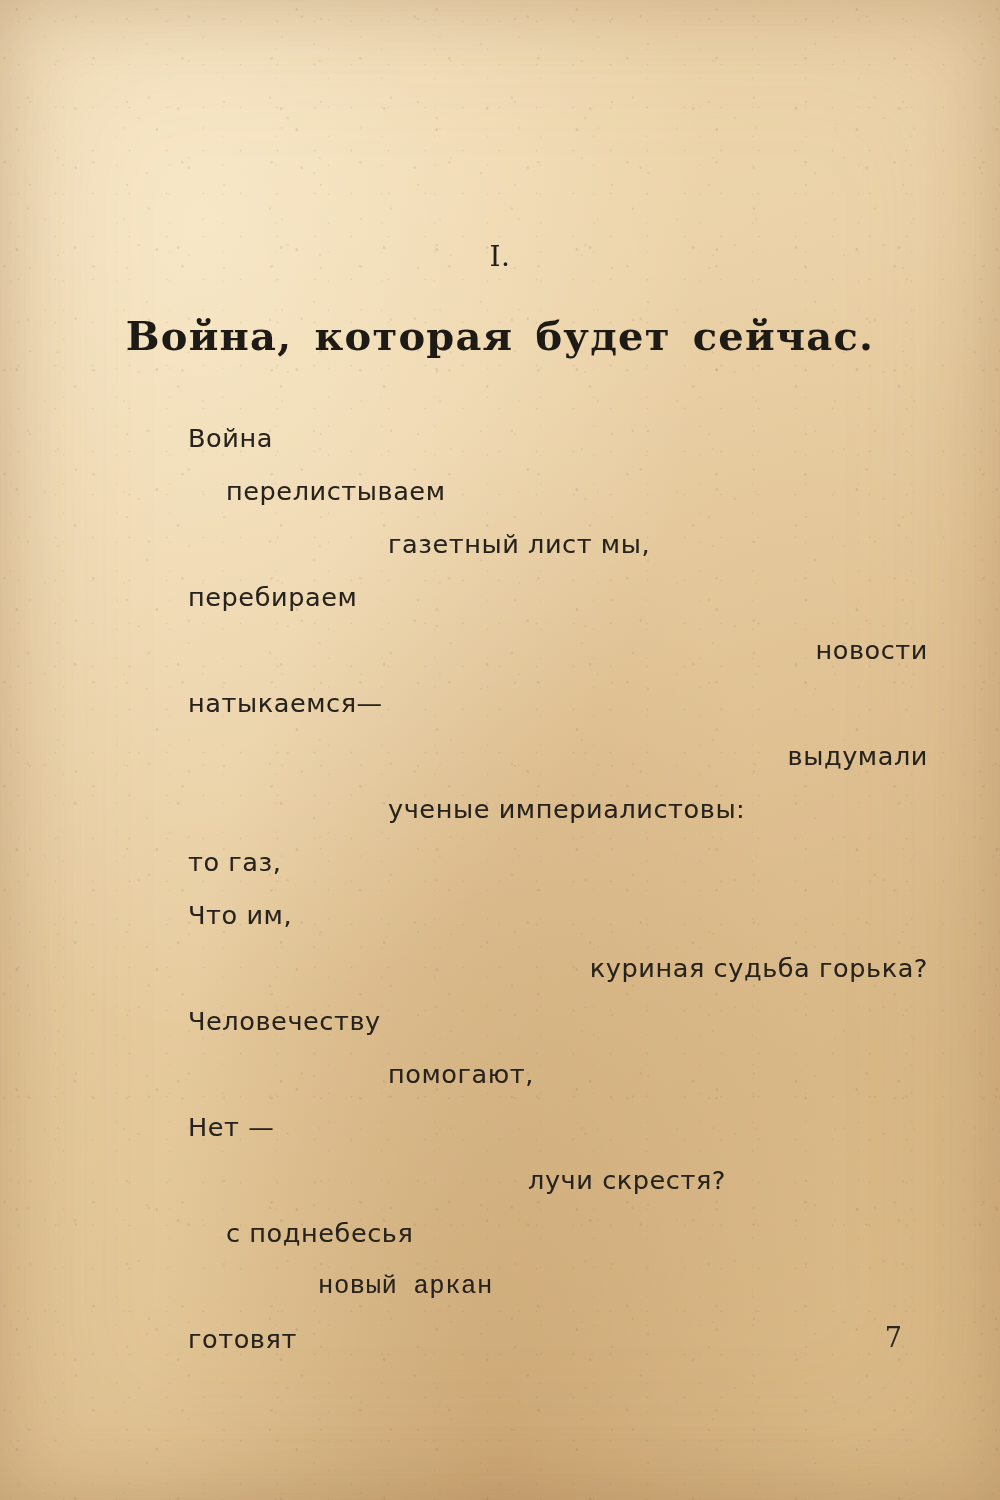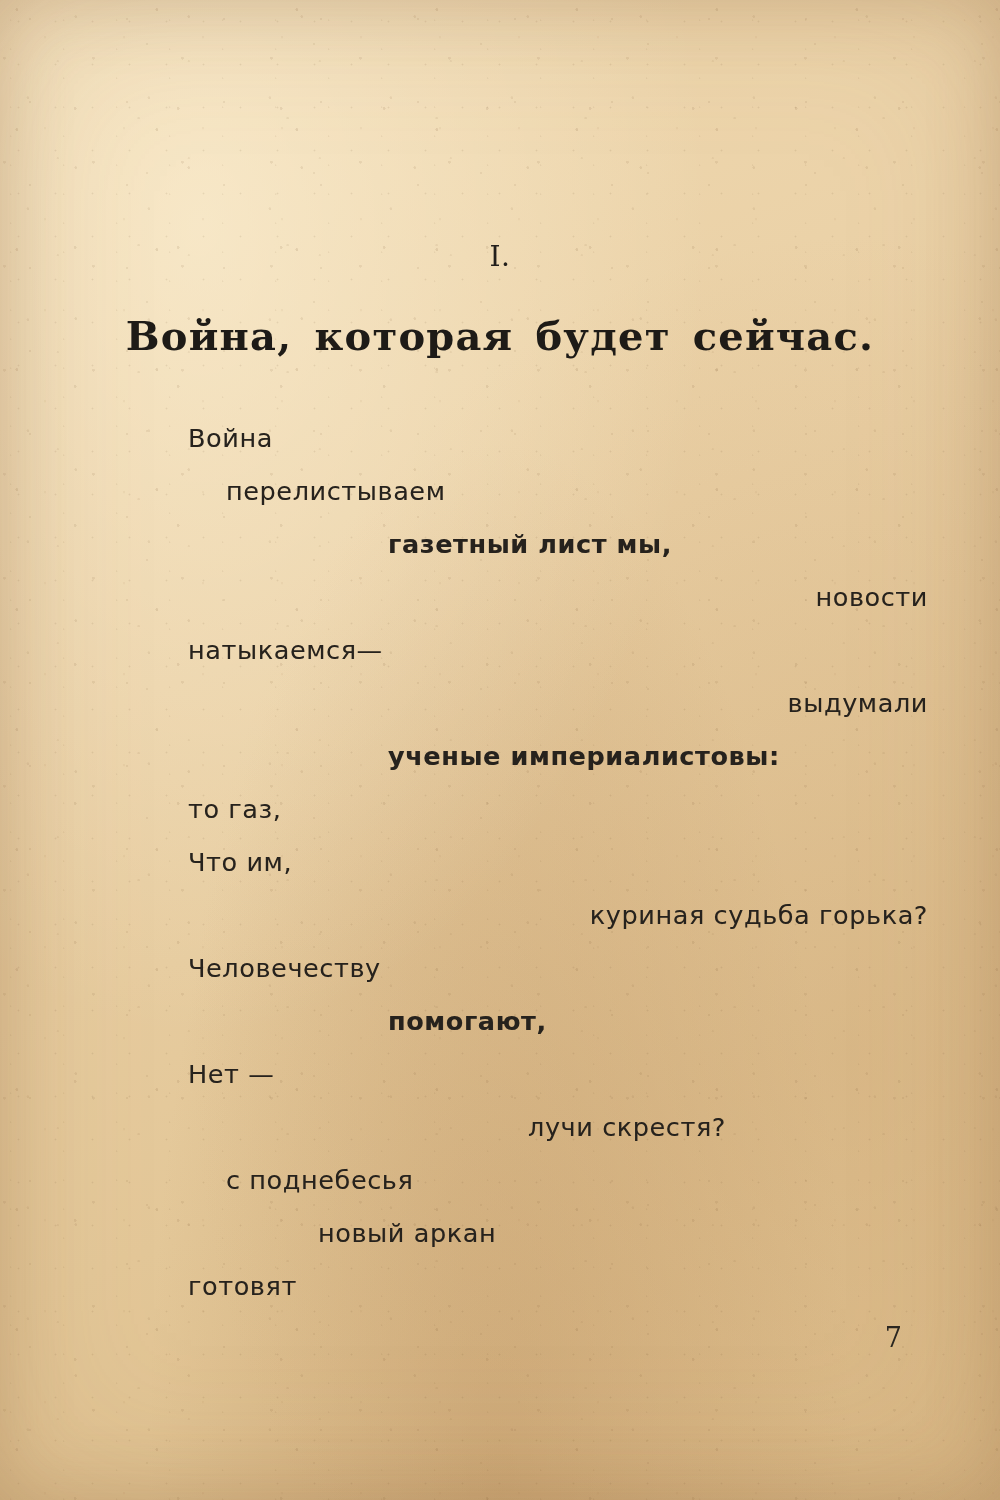--- a/index.html
+++ b/index.html
@@ -111,22 +111,22 @@
     color: #26221d;
     letter-spacing: 0.6px;
   }
   .poem .line {
     white-space: pre;
     display: block;
   }
   .i0 { padding-left: 0px; }
   .i1 { padding-left: 38px; }
   .i2 { padding-left: 108px; text-align: right; }
-  .i3 { padding-left: 200px; font-weight: bold; }
-  .i4 { padding-left: 130px; }
+  .i3 { padding-left: 200px; }
+  .i4 { padding-left: 130px; font-family: Liberation Mono, monospace; }
   .i5 { padding-left: 340px; }
 
   .page-number {
     position: absolute;
     right: 98px;
     top: 1322px;
     font-family: "DejaVu Serif", serif;
     font-size: 27px;
     color: #2a2620;
   }
@@ -144,20 +144,21 @@
 
   <div class="content">
     <div class="chapter-number">I.</div>
 
     <div class="title">Война, которая будет сейчас.</div>
 
     <div class="poem">
         <div class="line i0">Война</div>
         <div class="line i1">перелистываем</div>
         <div class="line i3">газетный лист мы,</div>
+        <div class="line i0">перебираем</div>
         <div class="line i2">новости</div>
         <div class="line i0">натыкаемся—</div>
         <div class="line i2">выдумали</div>
         <div class="line i3">ученые империалистовы:</div>
         <div class="line i0">то газ,</div>
         <div class="line i0">Что им,</div>
         <div class="line i2">куриная судьба горька?</div>
         <div class="line i0">Человечеству</div>
         <div class="line i3">помогают,</div>
         <div class="line i0">Нет —</div>

